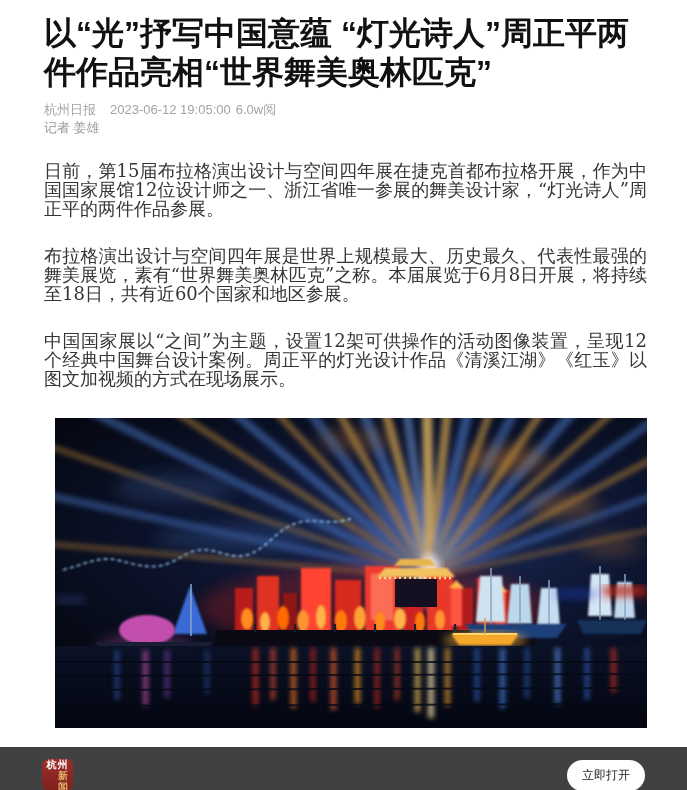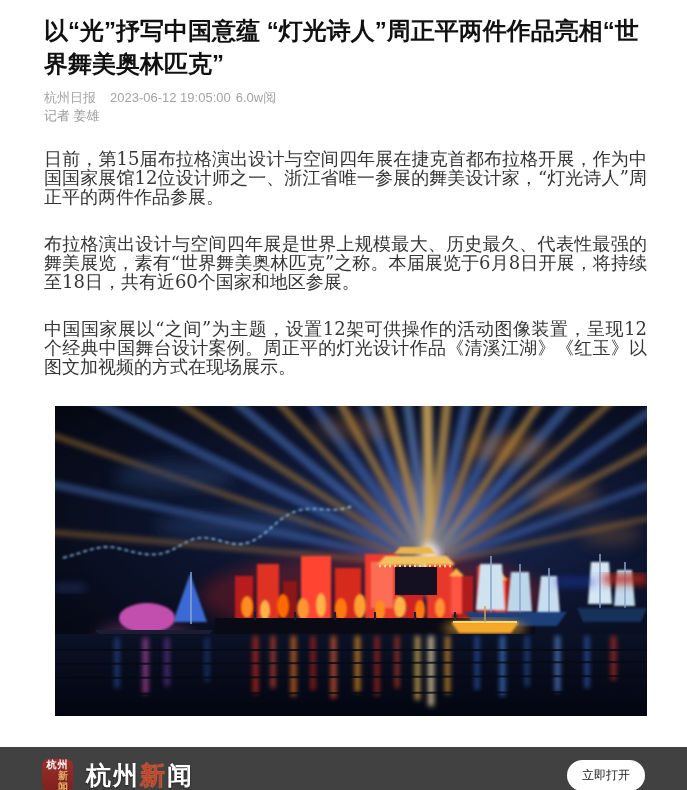--- a/index.html
+++ b/index.html
@@ -3,21 +3,21 @@
 <meta charset="utf-8">
 <style>
   * { margin:0; padding:0; box-sizing:border-box; }
   html,body { background:#fff; }
   body {
     width:687px; height:790px; overflow:hidden; position:relative;
     font-family:"Liberation Sans", sans-serif;
   }
   .content { padding:14px 40px 0 44px; }
   h1.title {
-    font-size:24px; line-height:33px; font-weight:700; color:#111;
+    font-size:32px; line-height:39px; font-weight:700; color:#111;
     font-family:"Liberation Sans", sans-serif;
   }
   .meta { margin-top:9px; font-size:13px; line-height:18px; color:#a3a3a3; }
   .meta .src { margin-right:14px; }
   .meta .reads { margin-left:5px; }
   .meta2 { font-size:13px; line-height:18px; color:#9b9b9b; }
   .body-text { margin-top:-4px; }
   .body-text p {
     font-family:"DejaVu Serif","Liberation Serif",serif;
     font-size:18px; line-height:19px; color:#353535;
@@ -268,15 +268,14 @@
       </g>
     </svg>
   </div>
 </div>
 
 <div class="app-banner">
   <div class="app-icon">
     <span class="l1">杭州</span>
     <span class="l2">新闻</span>
   </div>
-  <div class="app-wordmark"><span>杭州</span><span class="hl">新</span><span>闻</span></div>
   <button class="open-btn">立即打开</button>
 </div>
 
 </body></html>

